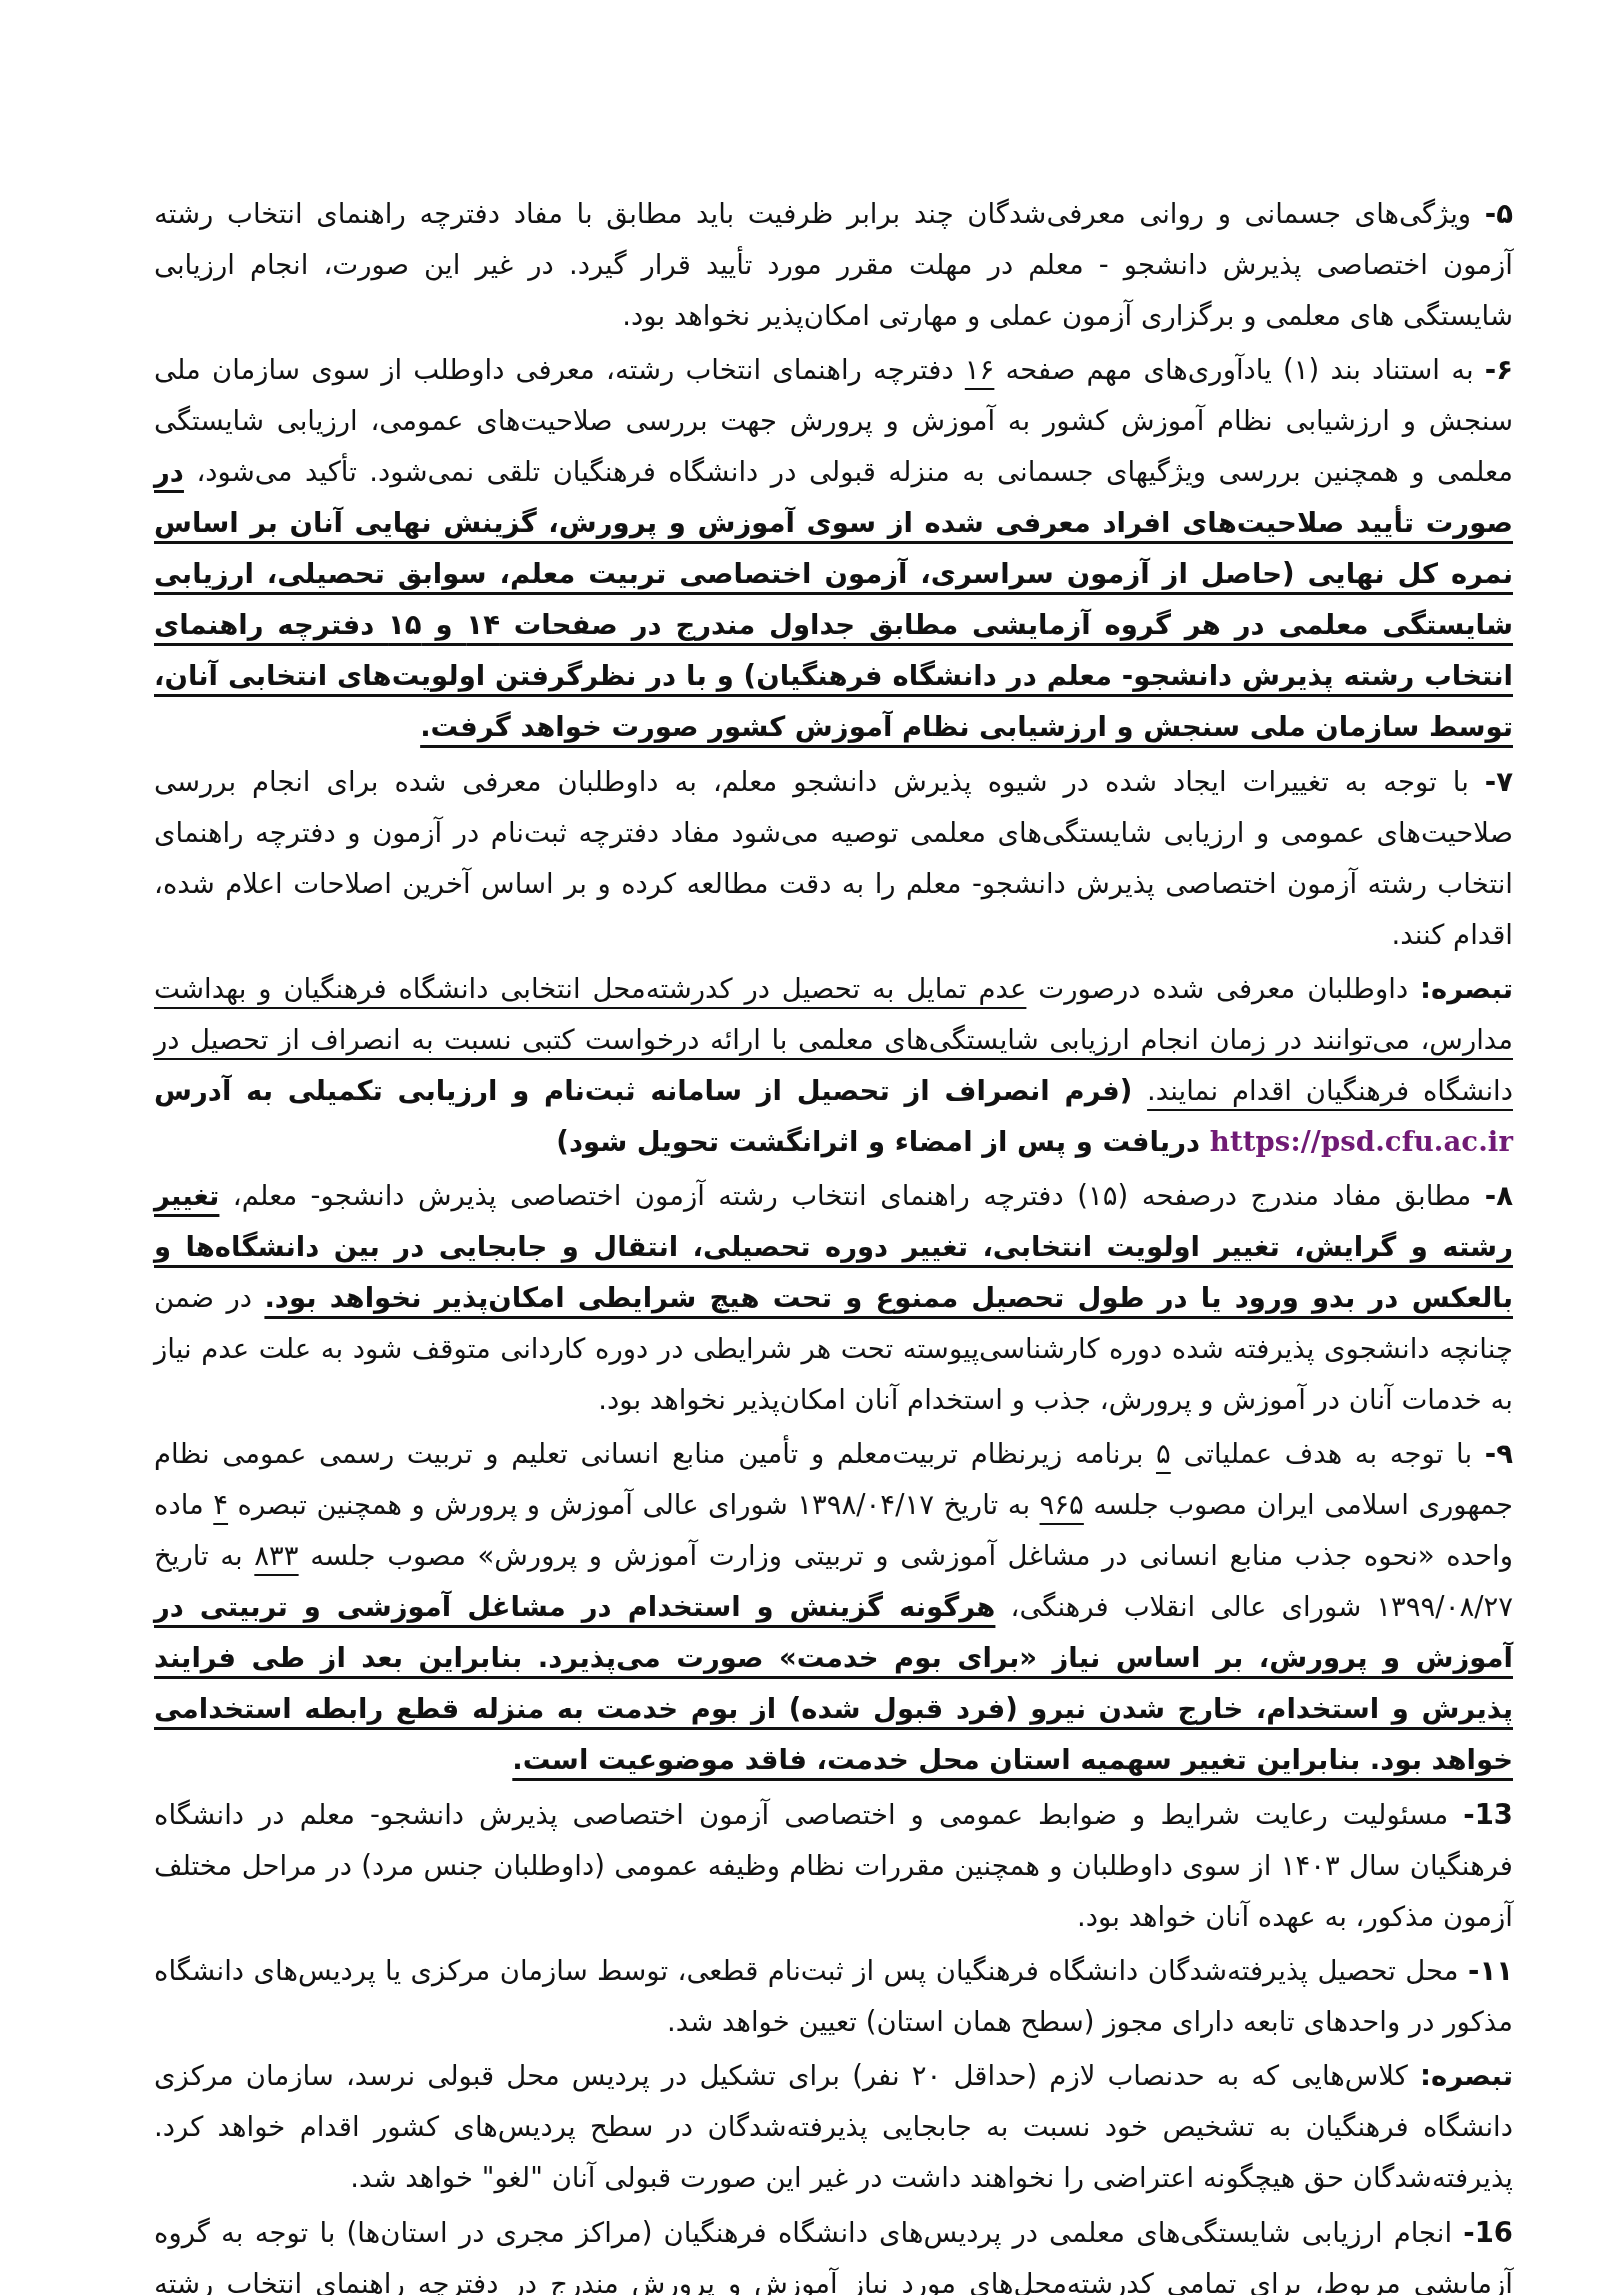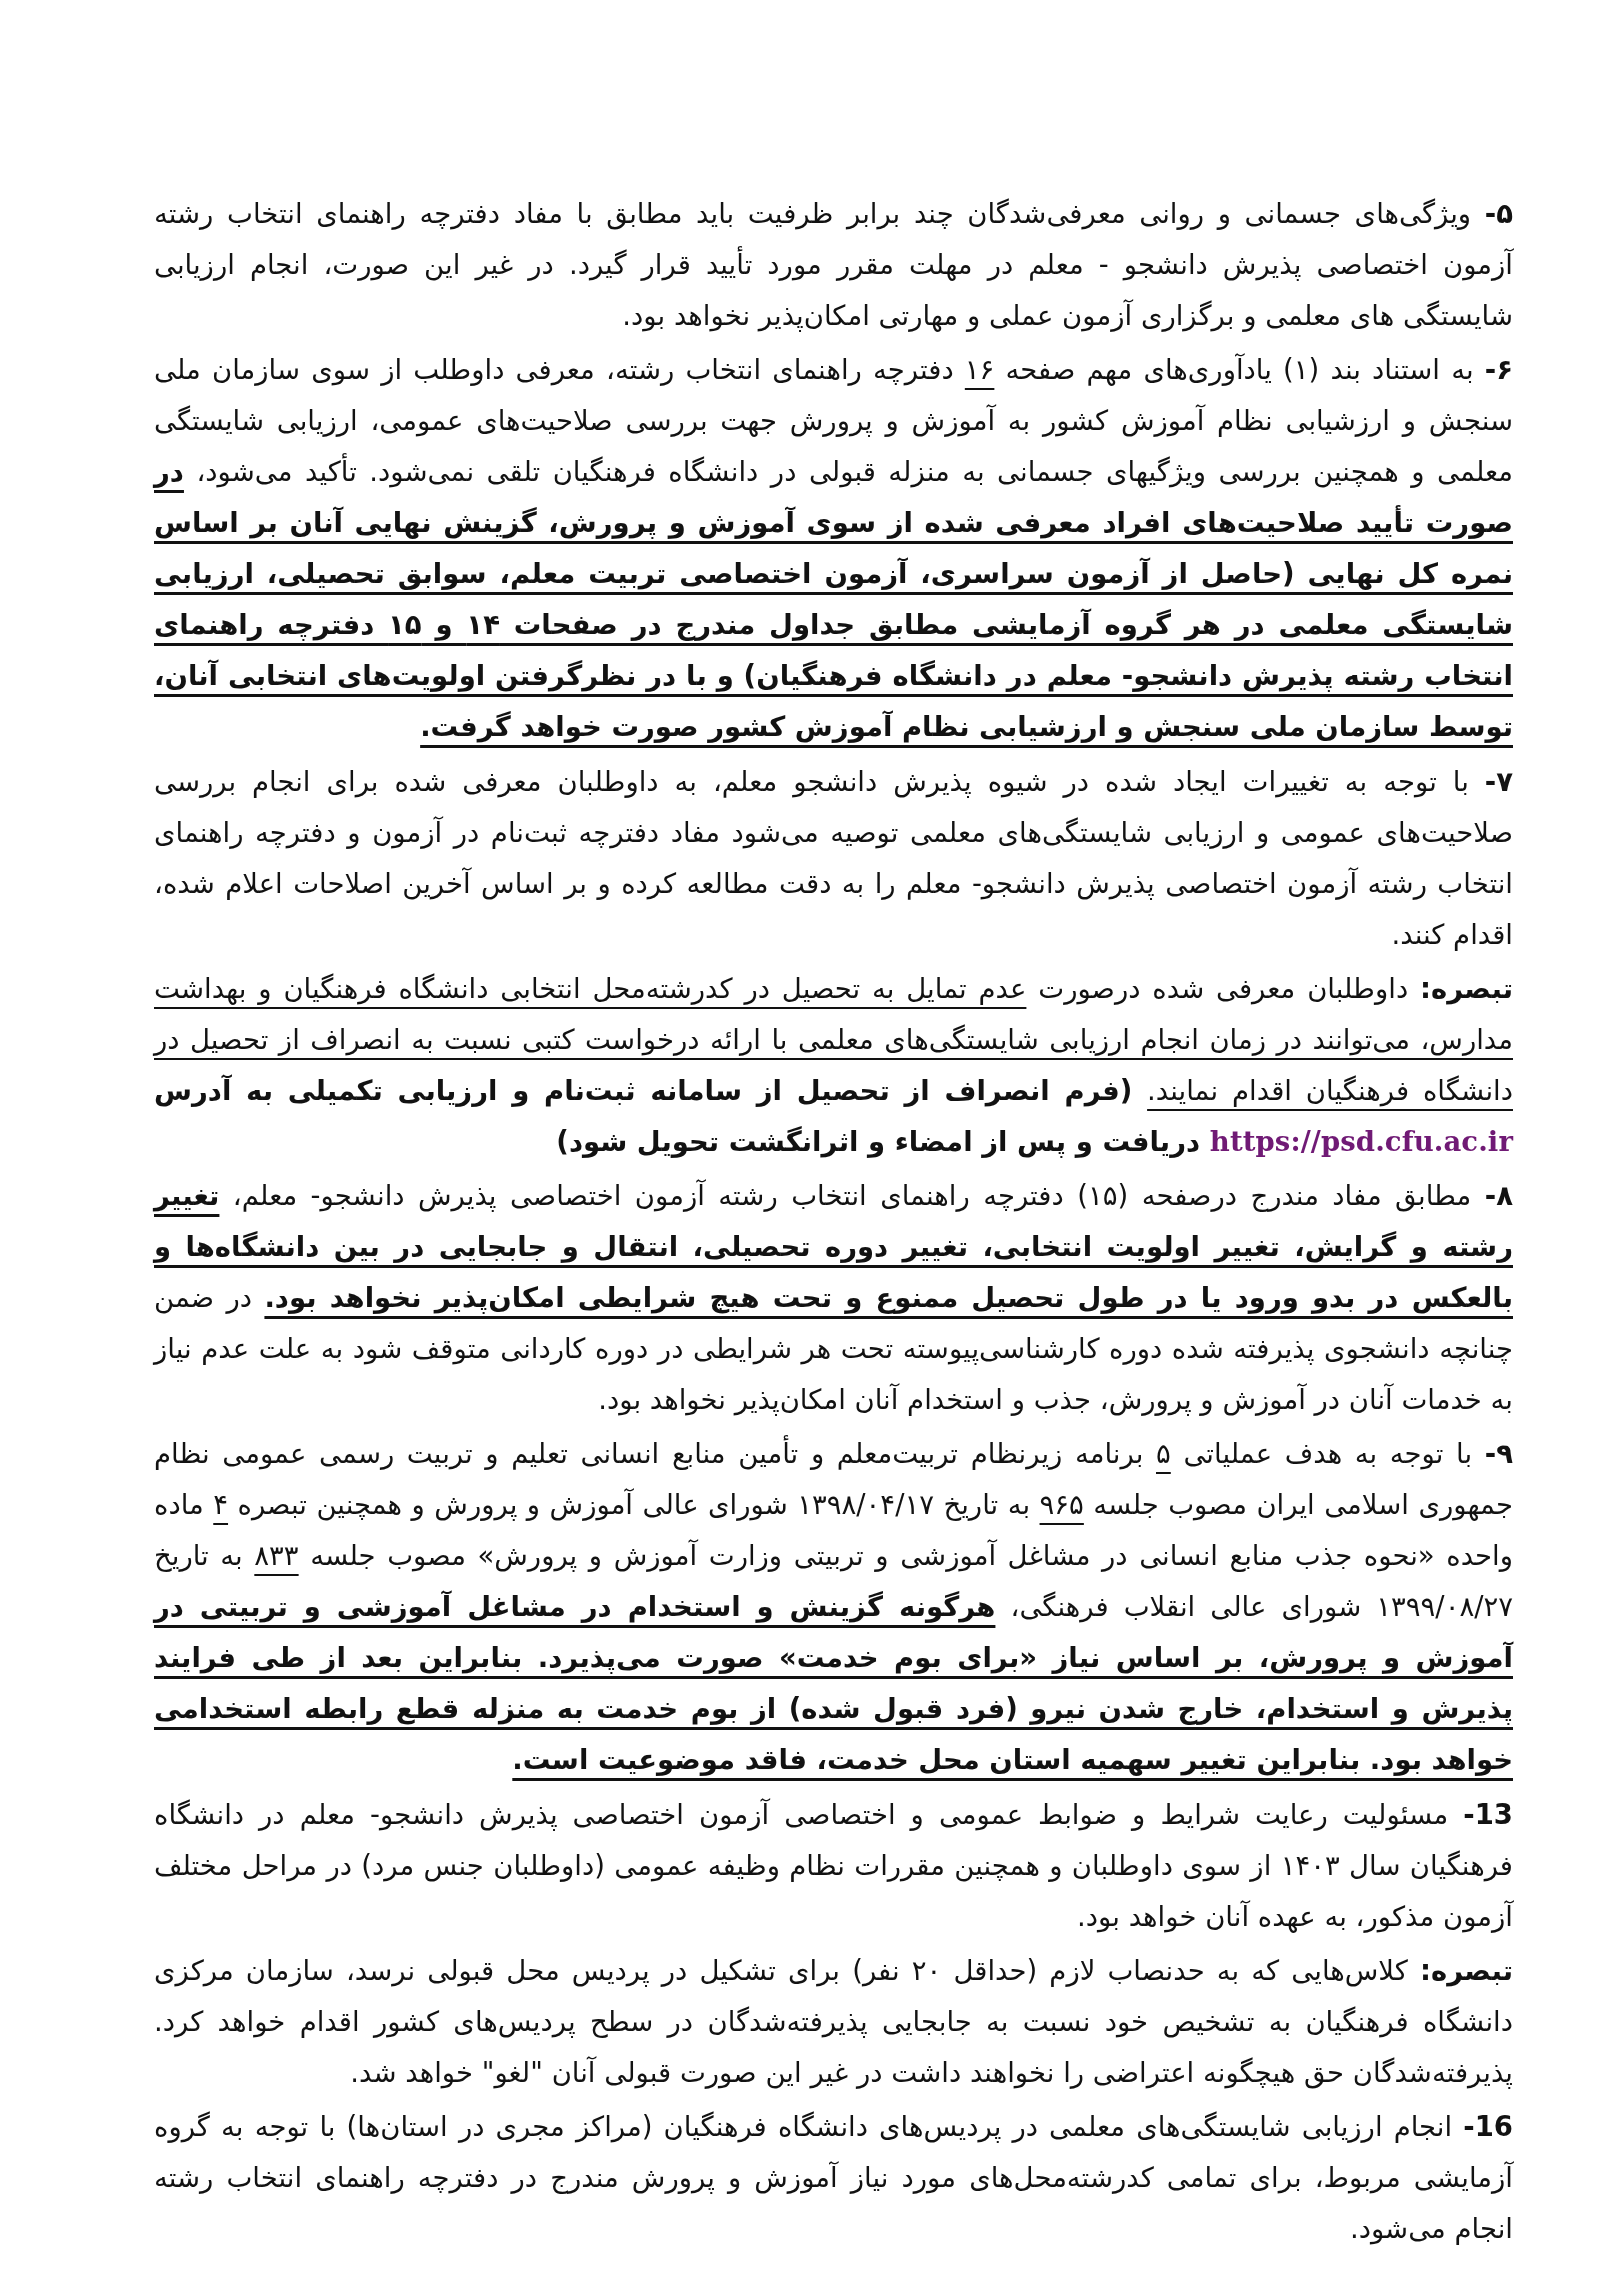--- a/index.html
+++ b/index.html
@@ -83,20 +83,21 @@
     <p class="clause"><span class="num">۷-</span><span> با توجه به تغییرات ایجاد شده در شیوه پذیرش دانشجو معلم، به داوطلبان معرفی شده برای انجام بررسی صلاحیت‌های عمومی و ارزیابی شایستگی‌های معلمی توصیه می‌شود مفاد دفترچه ثبت‌نام در آزمون و دفترچه راهنمای انتخاب رشته آزمون اختصاصی پذیرش دانشجو- معلم را به دقت مطالعه کرده و بر اساس آخرین اصلاحات اعلام شده، اقدام کنند.</span></p>
 
     <p class="clause"><span class="b">تبصره:</span><span> داوطلبان معرفی شده درصورت </span><span class="u">عدم تمایل به تحصیل در کدرشته‌محل انتخابی دانشگاه فرهنگیان و بهداشت مدارس، می‌توانند در زمان انجام ارزیابی شایستگی‌های معلمی با ارائه درخواست کتبی نسبت به انصراف از تحصیل در دانشگاه فرهنگیان اقدام نمایند.</span><span class="b"> (فرم انصراف از تحصیل از سامانه ثبت‌نام و ارزیابی تکمیلی به آدرس </span><a class="link" href="#">https://psd.cfu.ac.ir</a><span class="b"> دریافت و پس از امضاء و اثرانگشت تحویل شود)</span></p>
 
     <p class="clause"><span class="num">۸-</span><span> مطابق مفاد مندرج درصفحه (۱۵) دفترچه راهنمای انتخاب رشته آزمون اختصاصی پذیرش دانشجو- معلم، </span><span class="bu">تغییر رشته و گرایش، تغییر اولویت انتخابی، تغییر دوره تحصیلی، انتقال و جابجایی در بین دانشگاه‌ها و بالعکس در بدو ورود یا در طول تحصیل ممنوع و تحت هیچ شرایطی امکان‌پذیر نخواهد بود.</span><span> در ضمن چنانچه دانشجوی پذیرفته شده دوره کارشناسی‌پیوسته تحت هر شرایطی در دوره کاردانی متوقف شود به علت عدم نیاز به خدمات آنان در آموزش و پرورش، جذب و استخدام آنان امکان‌پذیر نخواهد بود.</span></p>
 
     <p class="clause"><span class="num">۹-</span><span> با توجه به هدف عملیاتی </span><span class="u">۵</span><span> برنامه زیرنظام تربیت‌معلم و تأمین منابع انسانی تعلیم و تربیت رسمی عمومی نظام جمهوری اسلامی ایران مصوب جلسه </span><span class="u">۹۶۵</span><span> به تاریخ ۱۳۹۸/۰۴/۱۷ شورای عالی آموزش و پرورش و همچنین تبصره </span><span class="u">۴</span><span> ماده واحده «نحوه جذب منابع انسانی در مشاغل آموزشی و تربیتی وزارت آموزش و پرورش» مصوب جلسه </span><span class="u">۸۳۳</span><span> به تاریخ ۱۳۹۹/۰۸/۲۷ شورای عالی انقلاب فرهنگی، </span><span class="bu">هرگونه گزینش و استخدام در مشاغل آموزشی و تربیتی در آموزش و پرورش، بر اساس نیاز «برای بوم خدمت» صورت می‌پذیرد. بنابراین بعد از طی فرایند پذیرش و استخدام، خارج شدن نیرو (فرد قبول شده) از بوم خدمت به منزله قطع رابطه استخدامی خواهد بود. بنابراین تغییر سهمیه استان محل خدمت، فاقد موضوعیت است.</span></p>
 
     <p class="clause"><span class="num">13-</span><span> مسئولیت رعایت شرایط و ضوابط عمومی و اختصاصی آزمون اختصاصی پذیرش دانشجو- معلم در دانشگاه فرهنگیان سال ۱۴۰۳ از سوی داوطلبان و همچنین مقررات نظام وظیفه عمومی (داوطلبان جنس مرد) در مراحل مختلف آزمون مذکور، به عهده آنان خواهد بود.</span></p>
 
+    <p class="clause"><span class="num">۱۱-</span><span> محل تحصیل پذیرفته‌شدگان دانشگاه فرهنگیان پس از ثبت‌نام قطعی، توسط سازمان مرکزی یا پردیس‌های دانشگاه مذکور در واحدهای تابعه دارای مجوز (سطح همان استان) تعیین خواهد شد.</span></p>
 
     <p class="clause"><span class="b">تبصره:</span><span> کلاس‌هایی که به حدنصاب لازم (حداقل ۲۰ نفر) برای تشکیل در پردیس محل قبولی نرسد، سازمان مرکزی دانشگاه فرهنگیان به تشخیص خود نسبت به جابجایی پذیرفته‌شدگان در سطح پردیس‌های کشور اقدام خواهد کرد. پذیرفته‌شدگان حق هیچگونه اعتراضی را نخواهند داشت در غیر این صورت قبولی آنان "لغو" خواهد شد.</span></p>
 
     <p class="clause"><span class="num">16-</span><span> انجام ارزیابی شایستگی‌های معلمی در پردیس‌های دانشگاه فرهنگیان (مراکز مجری در استان‌ها) با توجه به گروه آزمایشی مربوط، برای تمامی کدرشته‌محل‌های مورد نیاز آموزش و پرورش مندرج در دفترچه راهنمای انتخاب رشته انجام می‌شود.</span></p>
 
   </div>
 
   <div class="watermark"><span>cfu</span><span class="tld">.ac.ir</span></div>
 </div>
 

